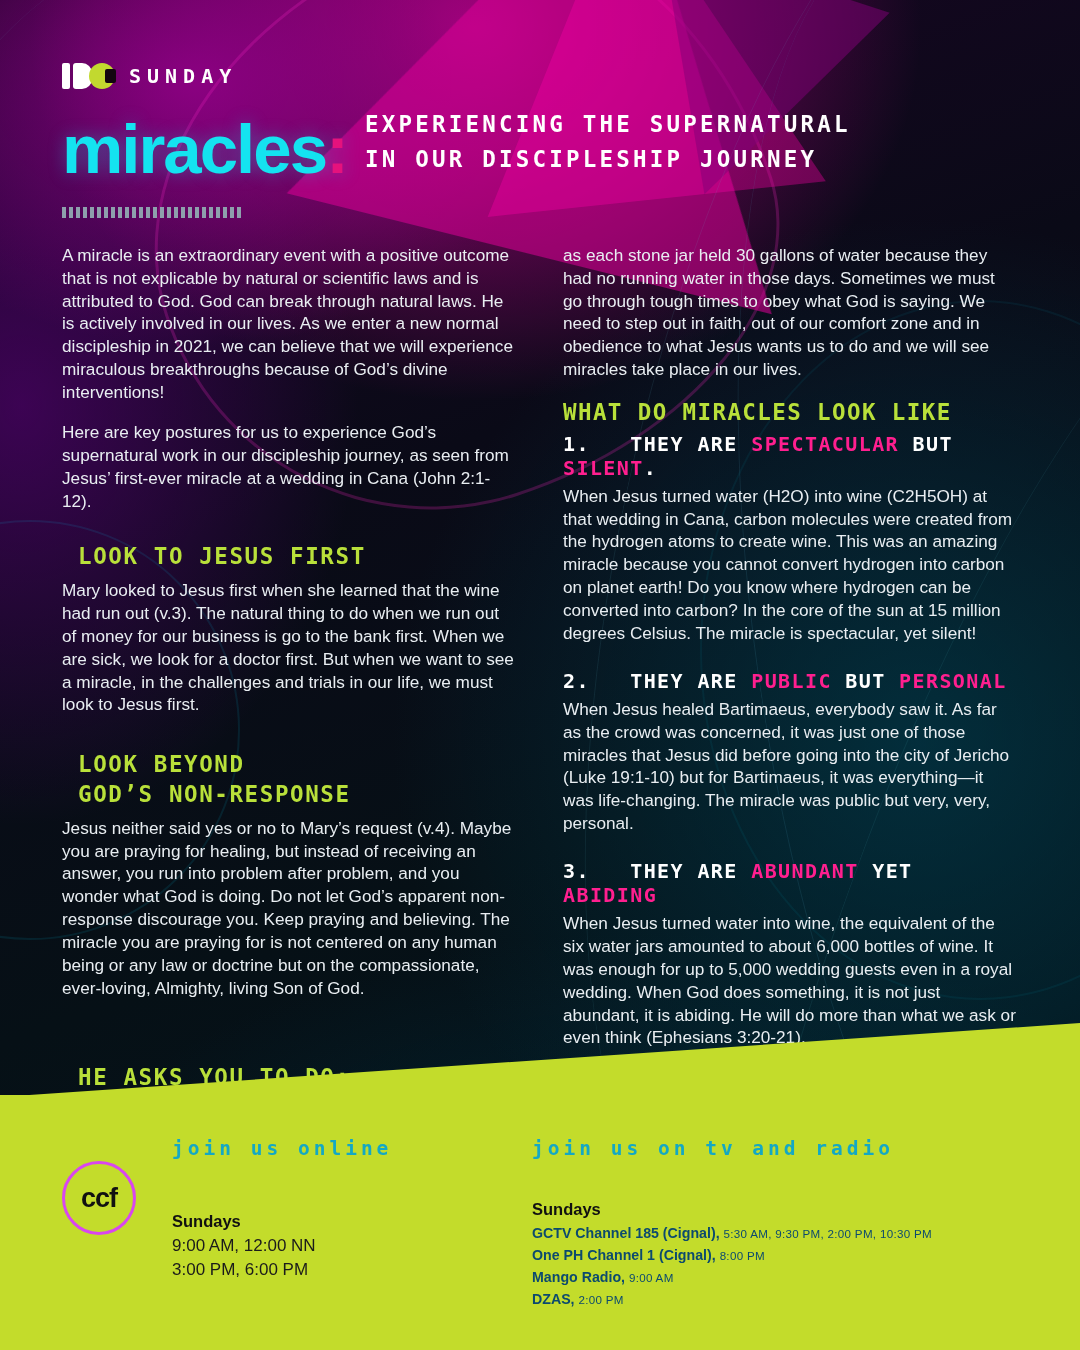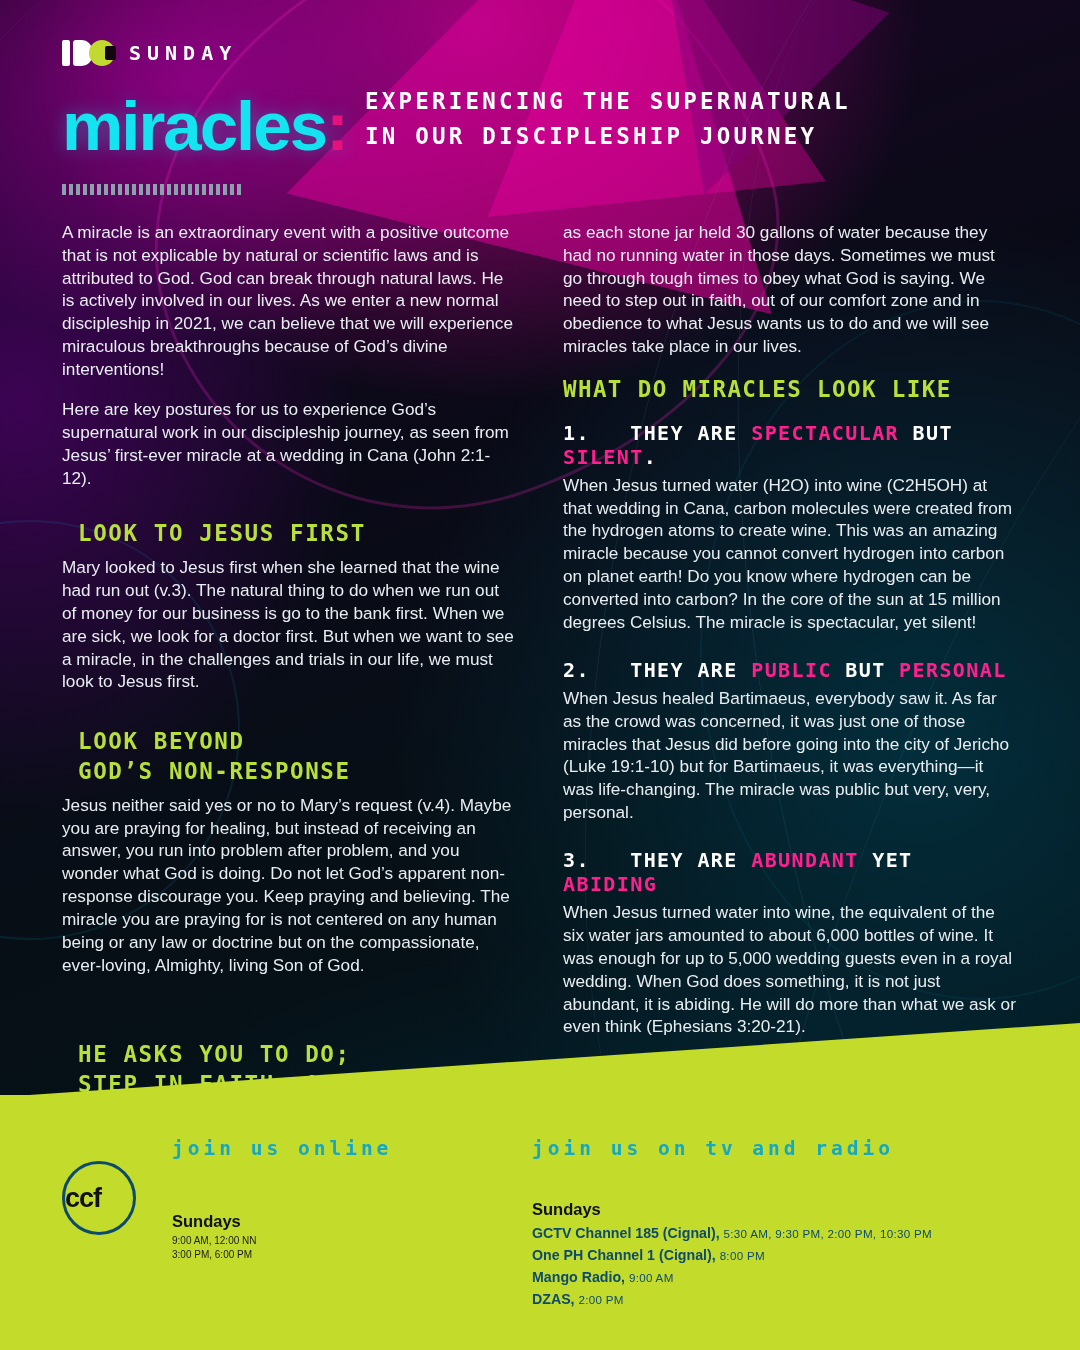--- a/index.html
+++ b/index.html
@@ -70,21 +70,21 @@
   .glowline {
     position:absolute; width:420px; height:420px;
     border:2px solid rgba(0,220,255,0.10);
     border-radius:50%;
   }
   .g1 { left:-180px; top:520px; }
   .g2 { left:700px; top:300px; width:560px; height:700px; border-color:rgba(0,200,230,0.07); }
 
   
   .wrap { position:relative; z-index:5; padding:0 62px; }
-  .brandrow { display:flex; align-items:center; gap:14px; padding-top:40px; }
+  .brandrow { display:flex; align-items:center; gap:14px; padding-top:63px; }
   .brand-mark { display:flex; align-items:center; gap:3px; }
   .bm-i { width:8px; height:26px; background:#ffffff; border-radius:2px; }
   .bm-d { width:19px; height:26px; background:#ffffff; border-radius:3px 10px 10px 3px; }
   .bm-c {
     width:26px; height:26px; border-radius:50%;
     background:#c2d92f;
     position:relative; margin-left:-6px;
   }
   .bm-c::after {
     content:""; position:absolute; right:-1px; top:6px;
@@ -118,21 +118,21 @@
   }
   h2.head {
     font-family:"DejaVu Sans Mono", monospace;
     color:#b9e03a; font-size:22.5px; letter-spacing:1.6px;
     line-height:1.32; margin:30px 16px 7px; font-weight:700;
   }
   h2.head.tight { margin-top:34px; }
   .qhead {
     font-family:"DejaVu Sans Mono", monospace;
     color:#b9e03a; font-size:22.5px; letter-spacing:1.4px;
-    line-height:1.32; margin:4px 0 16px; font-weight:700;
+    line-height:1.32; margin:4px 0 4px; font-weight:700;
   }
   .numhead {
     font-family:"DejaVu Sans Mono", monospace;
     color:#ffffff; font-size:20px; letter-spacing:1.4px;
     margin:24px 0 5px; font-weight:700;
   }
   .pink { color:#ff1f8f; }
   .first-num { margin-top:2px; }
 
   
@@ -141,33 +141,33 @@
     background:#c3dc2b; z-index:6;
   }
   .footer::before {
     content:""; position:absolute; top:-72px; left:0; width:1080px; height:74px;
     background:#c3dc2b;
     clip-path:polygon(0 100%, 1080px 0, 1080px 100%);
   }
   .footer-inner { position:relative; padding:42px 62px 0 62px; display:flex; }
   .ccf-logo {
     width:74px; height:74px; border-radius:50%;
-    border:3px solid #0c4a6e; display:flex; align-items:center; justify-content:flex-start;
+    border:3px solid #d946ef; display:flex; align-items:center; justify-content:center;
     margin-top:24px; margin-right:36px;
     font-size:27px; font-weight:700; color:#111; letter-spacing:-1px;
   }
   .fcol-online { width:360px; }
   .fcol-tv { flex:1; }
   .f-head {
     font-family:"DejaVu Sans Mono", monospace;
     font-size:19.5px; letter-spacing:4px; color:#14a8c4; font-weight:700;
     margin-bottom:12px;
   }
   .f-sub { font-size:16.5px; font-weight:700; color:#111; margin-bottom:3px;margin-top:40px; }
-  .f-line { font-size:10px; color:#1b1b1b; line-height:1.42; }
+  .f-line { font-size:17px; color:#1b1b1b; line-height:1.42; }
   .online-grid { display:flex; gap:38px; }
   .social { margin-top:2px; }
   .soc-row { display:flex; align-items:center; gap:9px; margin-bottom:6px; font-size:13.2px; color:#111; }
   .soc-row .lbl { font-family:"DejaVu Sans Mono", monospace; letter-spacing:0.6px; }
   .ic { width:17px; height:17px; display:flex; align-items:center; justify-content:center; flex:0 0 17px; }
   .ic-globe { border:1.6px solid #111; border-radius:50%; position:relative; }
   .ic-globe::after { content:""; position:absolute; left:0; right:0; top:50%; border-top:1.4px solid #111; }
   .ic-globe::before { content:""; position:absolute; top:0; bottom:0; left:50%; border-left:1.4px solid #111; }
   .ic-fb { background:#111; color:#c3dc2b; font-weight:700; font-size:13px; border-radius:2px; }
   .ic-yt { background:#111; border-radius:4px; position:relative; width:22px; flex:0 0 22px; height:15px; }

